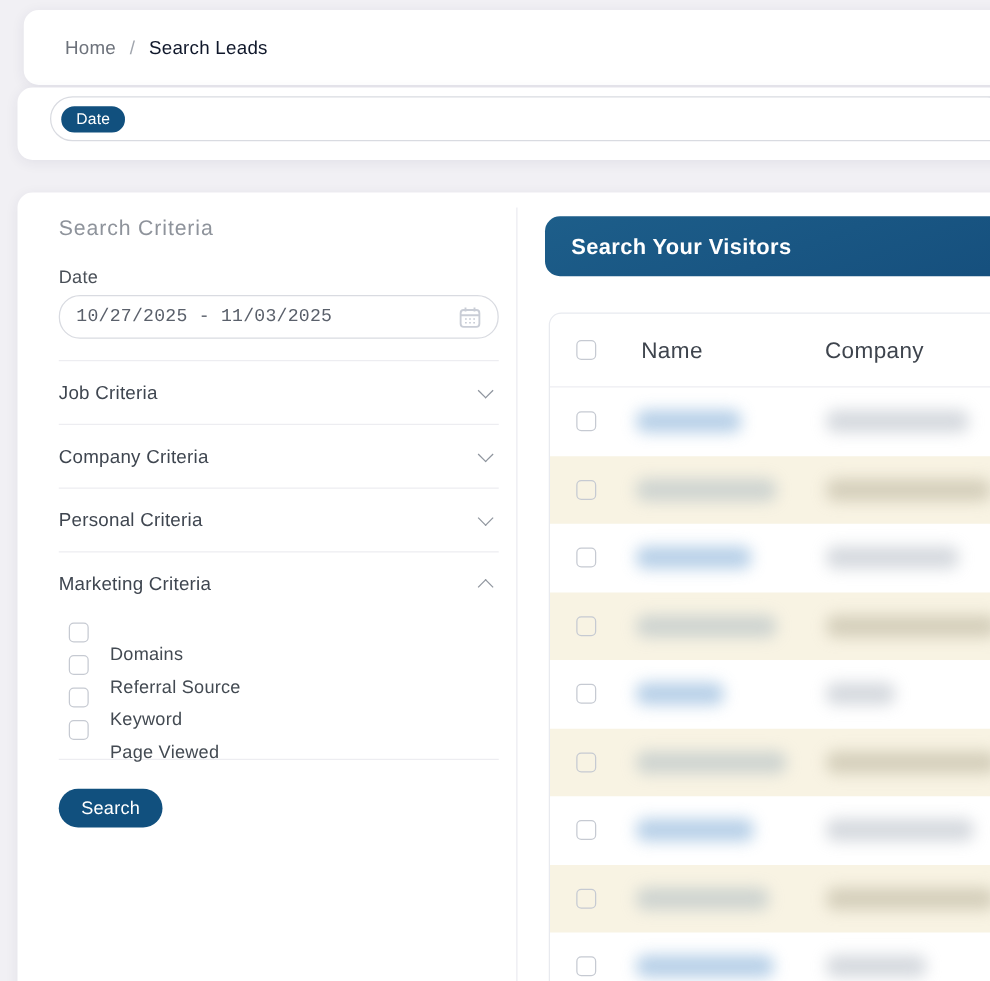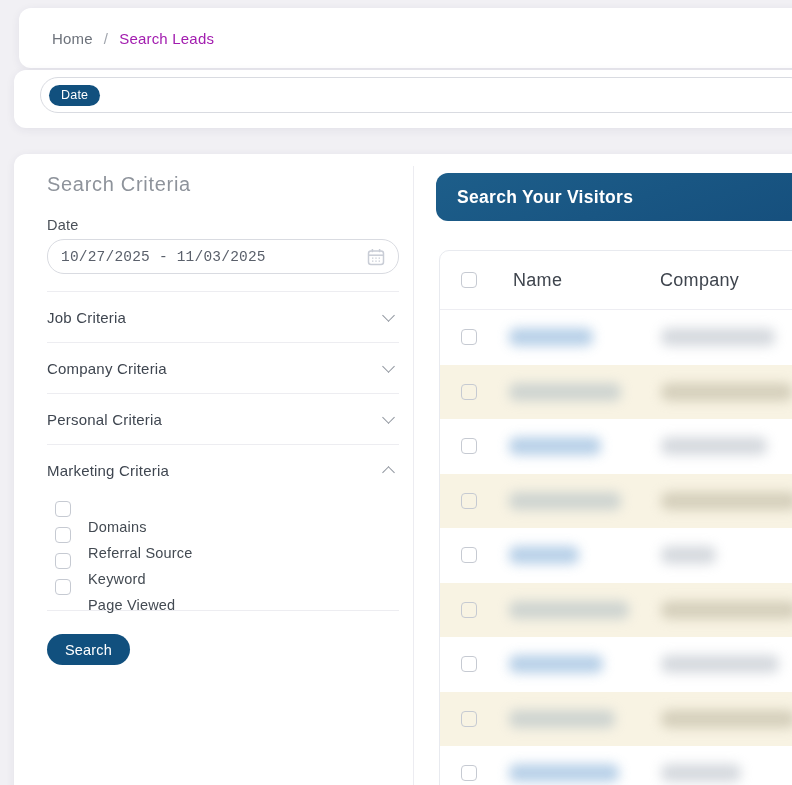--- a/index.html
+++ b/index.html
@@ -11,39 +11,39 @@
   }
   .card{
     position:absolute;background:#ffffff;border-radius:12px;
     box-shadow:0 2px 10px rgba(40,45,80,.07);
   }
   
   #breadcrumb-card{left:19px;top:8px;right:-28px;height:60px;}
   .crumbs{display:flex;align-items:center;height:100%;padding-left:33px;gap:11px;font-size:15px;letter-spacing:.2px;}
   .crumb-home{color:#6d727b;cursor:pointer;}
   .crumb-sep{color:#a0a5ad;}
-  .crumb-current{color:#a21caf;cursor:pointer;}
+  .crumb-current{color:#0f172a;cursor:pointer;}
   
   #filter-card{left:14px;top:70px;right:-28px;height:58px;}
   .chip-pill{
     position:absolute;left:26px;top:7px;right:12px;height:36px;
     border:1px solid #d9dbe1;border-radius:18px;background:#fff;
     display:flex;align-items:center;box-sizing:border-box;padding-left:8px;
   }
   .chip{
     height:21px;padding:0 12px;border-radius:11px;background:#11507e;color:#fff;
     font-size:12.5px;font-weight:500;letter-spacing:.2px;
     display:inline-flex;align-items:center;cursor:pointer;
   }
   
   #main-card{left:14px;top:154px;right:-28px;height:660px;}
   .vdiv{position:absolute;left:399px;top:12px;bottom:8px;width:1px;background:#ececf1;}
   
   .side{position:absolute;left:33px;top:0;width:352px;}
-  .sc-title{margin-top:19px;font-size:20px;color:#8e939b;letter-spacing:.7px;}
+  .sc-title{margin-top:19px;font-size:17px;color:#8e939b;letter-spacing:.7px;}
   .date-label{margin-top:21px;font-size:14.5px;color:#4a5058;letter-spacing:.2px;}
   .date-input{
     margin-top:6px;height:35px;border:1px solid #d9dbe1;border-radius:17px;
     display:flex;align-items:center;justify-content:space-between;
     box-sizing:border-box;padding:0 13px;color:#5a606b;font-size:14.5px;cursor:text;
     letter-spacing:.2px;background:#fff;font-family:Liberation Mono, monospace;
   }
   .cal-icon{display:flex;align-items:center;color:#c9cdd6;cursor:pointer;}
   .sections{margin-top:17px;}
   .section{

